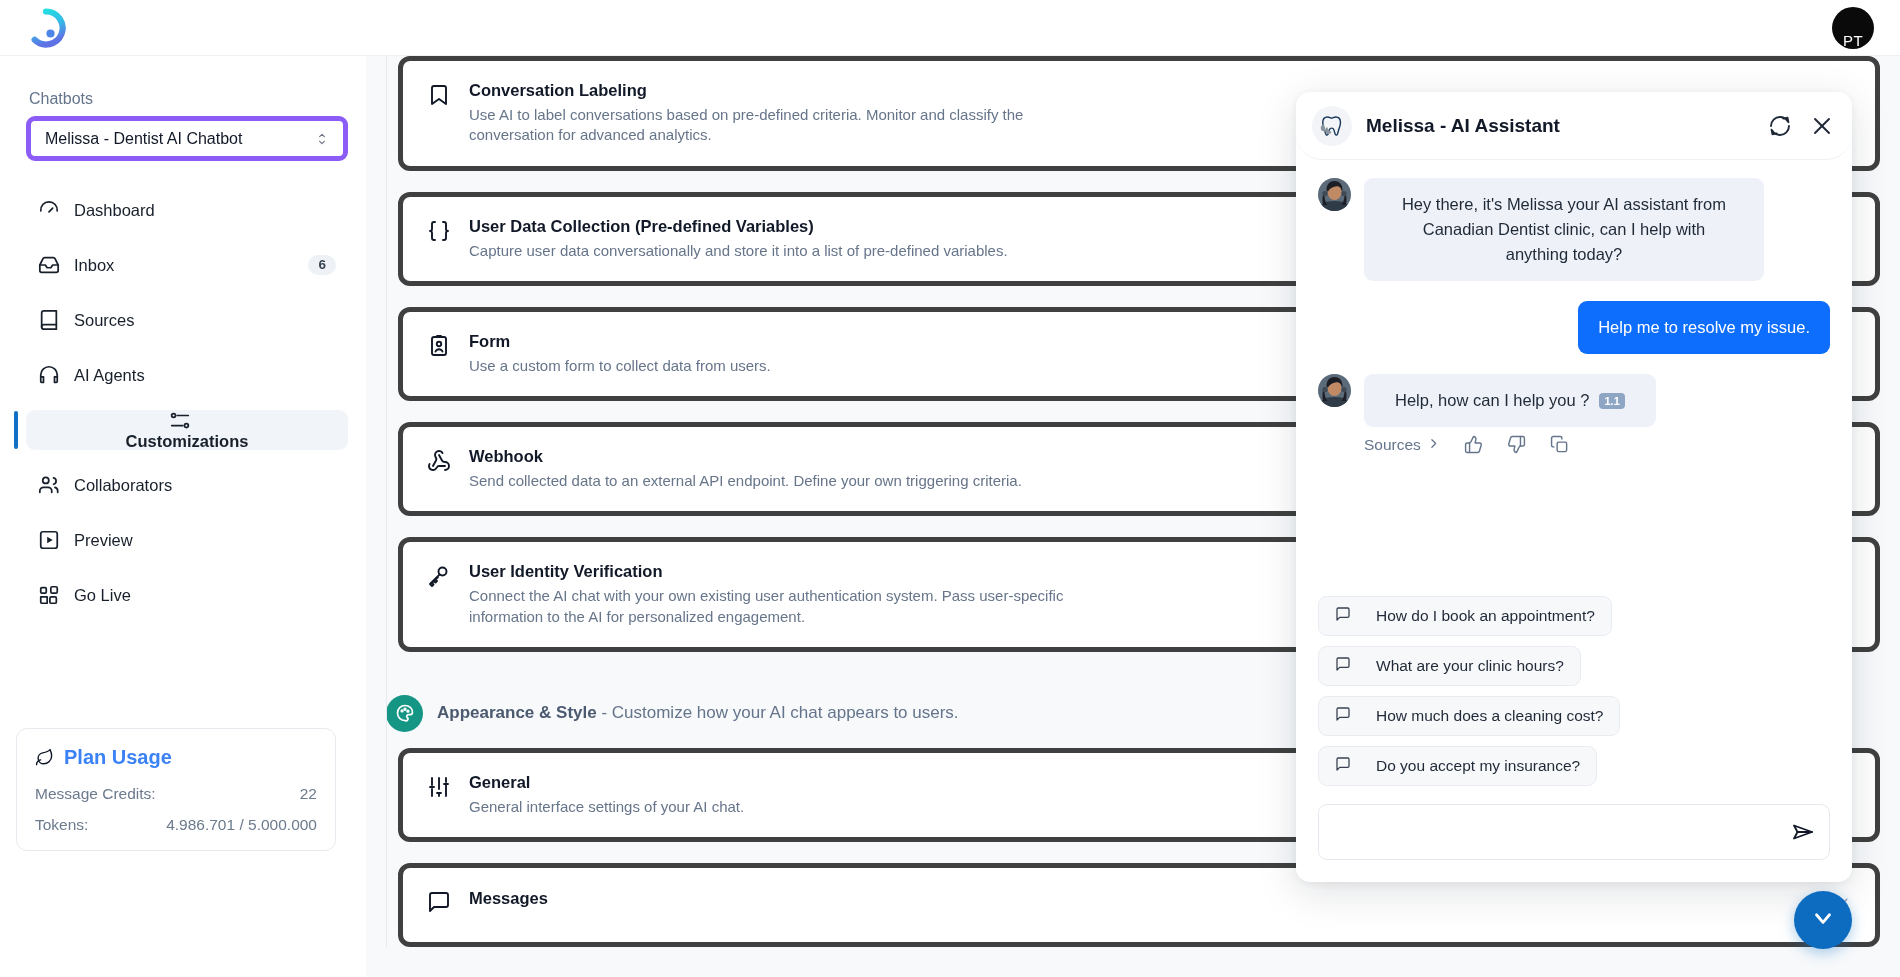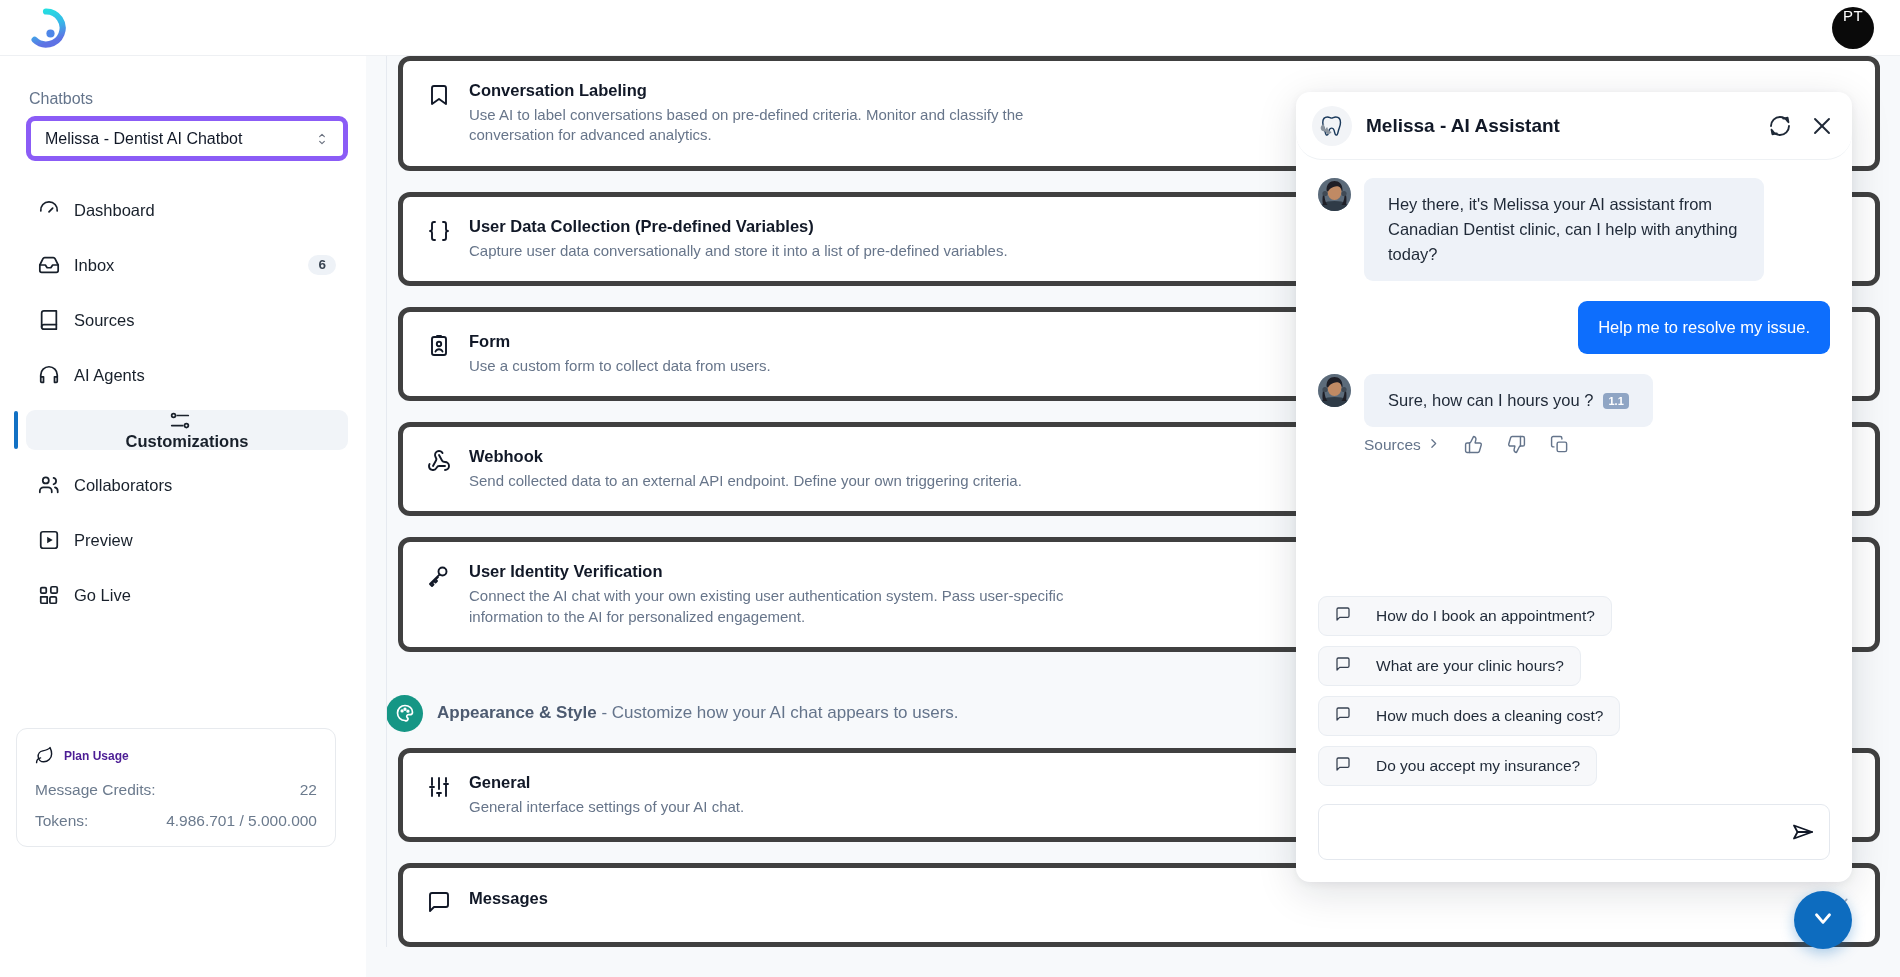--- a/index.html
+++ b/index.html
@@ -15,21 +15,21 @@
   .topbar {
     position: absolute; top: 0; left: 0; width: 1900px; height: 56px;
     background: #ffffff; border-bottom: 1px solid #eef0f3;
     display: flex; align-items: center; z-index: 40;
   }
   .logo-wrap { position: absolute; left: 25px; top: 7px; width: 42px; height: 42px; }
   .avatar-pt {
     position: absolute; right: 26px; top: 7px;
     width: 42px; height: 42px; border-radius: 50%;
     background: #0a0a0a; color: #ffffff;
-    display: flex; align-items: flex-start; justify-content: center;
+    display: flex; align-items: flex-end; justify-content: center;
     font-size: 15px; font-weight: 500; letter-spacing: .3px;
   }
 
   
   .sidebar {
     position: absolute; top: 56px; left: 4px; width: 366px; height: 921px;
     background: #ffffff; border-right: 1px solid #eef0f3;
   }
   .sb-label {
     position: absolute; left: 25px; top: 34px;
@@ -65,21 +65,21 @@
     border-radius: 11px; padding: 3px 10px; line-height: 1;
   }
 
   .plan-card {
     position: absolute; left: 12px; top: 672px;
     width: 320px; border: 1px solid #e7eaee; border-radius: 11px;
     background: #fff; padding: 17px 18px 16px 18px;
   }
   .plan-head { display: flex; align-items: center; margin-bottom: 16px; }
   .plan-head .ico { width: 19px; height: 19px; margin-right: 10px; color: #111827; }
-  .plan-head .t { font-size: 12px; font-weight: 700; color: #4c1d95; }
+  .plan-head .t { font-size: 20px; font-weight: 700; color: #3b82f6; }
   .plan-row { display: flex; justify-content: space-between; align-items: baseline; margin-bottom: 13px; font-size: 15.5px; gap: 14px; }
   .plan-row:last-child { margin-bottom: 0; }
   .plan-row .k { color: #6b7a8d; }
   .plan-row .v { color: #6b7a8d; }
 
   
   .main {
     position: absolute; top: 56px; left: 366px;
     width: 1534px; height: 921px;
     background: #f7f9fb; overflow: hidden;
@@ -135,21 +135,21 @@
 
   .chat-body { flex: 1; padding: 18px 22px 0 22px; overflow: hidden; }
   .msg-row { display: flex; align-items: flex-start; margin-bottom: 20px; }
   .msg-row.user { justify-content: flex-end; }
   .msg-avatar {
     width: 33px; height: 33px; border-radius: 50%; flex: 0 0 33px;
     margin-right: 13px; overflow: hidden; background: #cbd5e1;
   }
   .bubble-bot {
     background: #eef2f8; color: #1f2937; border-radius: 9px;
-    padding: 14px 24px; font-size: 16.5px; line-height: 1.52; max-width: 400px;
+    padding: 14px 31px; font-size: 16.5px; line-height: 1.52; max-width: 400px; text-align: center;
   }
   .bubble-user {
     background: #0d6efd; color: #ffffff; border-radius: 9px;
     padding: 14px 20px; font-size: 16.5px; line-height: 1.52; max-width: 400px;
   }
   .bubble-inline { display: flex; align-items: center; gap: 10px; }
   .ver-chip {
     background: #8fa5c4; color: #ffffff; font-size: 11px; font-weight: 600;
     border-radius: 4px; padding: 2px 5px; line-height: 1.1;
   }
@@ -547,21 +547,21 @@
           <path d="M0 33c2-7 6-10 16.5-10S31 26 33 33z" fill="#2f3b47"></path>
           <ellipse cx="16.5" cy="14" rx="7" ry="8" fill="#c08a64"></ellipse>
           <path d="M8.5 12c0-6 3.5-9 8-9s8 3 8 9c0 1-.5 1.5-.5 1.5s-.5-4-3.5-5c-2.5-.8-6 .5-8 2-1.5 1.2-2.5 3-2.5 3s-1.5-.5-1.5-1.5z" fill="#1e1e26"></path>
           <path d="M6.5 13c-.5 5 .5 11 3 14H5c-1-5-.5-11 1.5-14z" fill="#1e1e26"></path>
           <path d="M26.5 13c.5 5-.5 11-3 14H28c1-5 .5-11-1.5-14z" fill="#1e1e26"></path>
           <circle cx="7" cy="15.5" r="2.6" fill="#404a55"></circle>
             <circle cx="26" cy="15.5" r="2.6" fill="#404a55"></circle>
         </svg>
       </span>
       <span class="bubble-bot bubble-inline">
-        <span>Sure, how can I hours you ?</span>
+        <span>Help, how can I help you ?</span>
         <span class="ver-chip">1.1</span>
       </span>
     </div>
 
     <div class="fb-row">
       <span class="sources-link">
         <span>Sources</span>
         <span>
           <svg viewBox="0 0 24 24" fill="none" stroke="currentColor" stroke-width="2.3" stroke-linecap="round" stroke-linejoin="round" width="13" height="13">
               <polyline points="9 5 16 12 9 19"></polyline>

